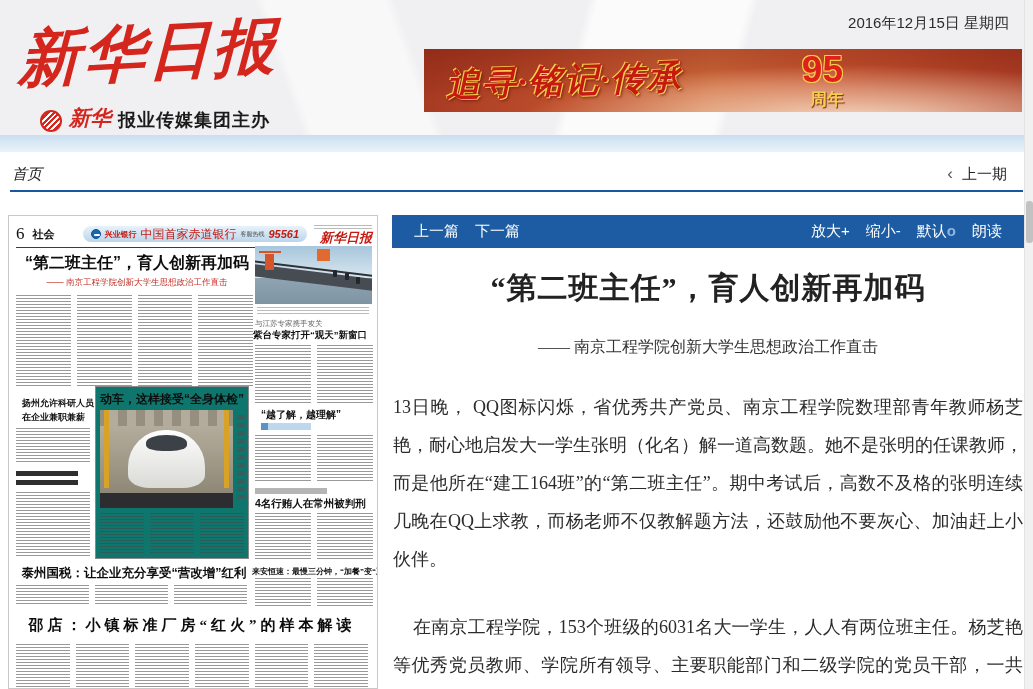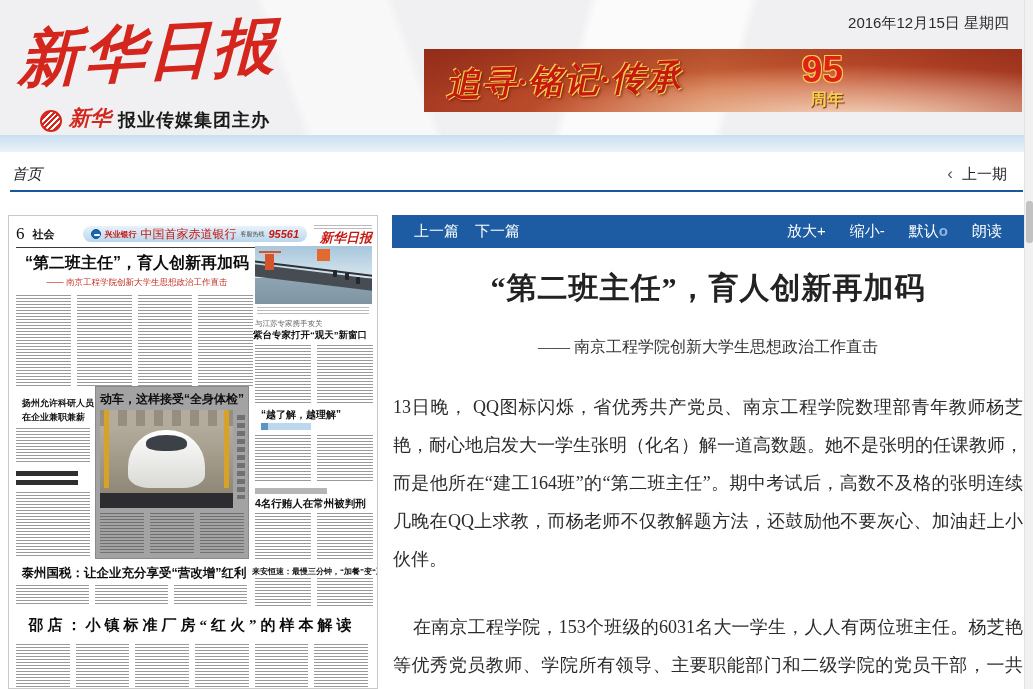--- a/index.html
+++ b/index.html
@@ -65,21 +65,21 @@
   .nav-prev .arr { color:#555; font-size:17px; }
   
   .scrollbar { position:absolute; right:0; top:0; width:9px; height:689px; background:#f1f1f1; border-left:1px solid #e3e3e3; }
   .scroll-thumb { position:absolute; left:1px; top:201px; width:7px; height:42px; background:#c2c2c2; border-radius:3px; }
   
   .toolbar {
     position:absolute; left:392px; top:215px; width:632px; height:33px;
     background:#1d5ca3; color:#fff; display:flex; align-items:center; padding:0 22px; font-size:15px;
   }
   .toolbar .grp-l { display:flex; gap:16px; }
-  .toolbar .grp-r { margin-left:auto; display:flex; gap:24px; align-items:flex-start; }
+  .toolbar .grp-r { margin-left:auto; display:flex; gap:16px; align-items:flex-start; }
   .tool { cursor:pointer; white-space:nowrap; }
   .tool .mark { color:#8ab6e0; font-weight:bold; }
   .article { position:absolute; left:393px; top:252px; width:630px; color:#2b2b2b;
     font-family:"Liberation Serif","DejaVu Serif",serif; }
   .article h1 { text-align:center; font-size:30px; font-weight:bold; color:#222; letter-spacing:1px; margin-top:16px; }
   .article .subtitle { text-align:center; font-size:16px; color:#333; margin-top:28px; }
   .article p { font-size:18px; line-height:38px; text-align:justify; margin-top:30px; }
   .article p.noindent { text-indent:0; }
   .article p.indent { text-indent:20px; }
   
@@ -116,21 +116,21 @@
   .kicker { color:#666; }
   
   .photo1 { left:246px; top:30px; width:117px; height:58px; overflow:hidden; background:linear-gradient(#a8c6dc,#d8e6ee 55%,#8ea4b2 56%,#7e94a3); }
   .p1-pier { position:absolute; left:-8px; top:26px; width:140px; height:12px; background:#474c53; transform:rotate(7deg); }
   .p1-rail { position:absolute; left:-8px; top:22px; width:140px; height:2px; background:#2e3238; transform:rotate(7deg); }
   .p1-crane1 { position:absolute; left:10px; top:8px; width:9px; height:16px; background:#d4552a; }
   .p1-crane1::after { content:""; position:absolute; left:-6px; top:-3px; width:22px; height:2px; background:#d4552a; }
   .p1-crane2 { position:absolute; left:62px; top:3px; width:13px; height:12px; background:#e06a30; }
   .p1-fig { position:absolute; width:4px; height:7px; background:#23262b; border-radius:1px; }
   
-  .np-box { left:86px; top:170px; width:154px; height:173px; border:1px solid #8a8a8a; background:#a3a3a3; }
+  .np-box { left:86px; top:170px; width:154px; height:173px; border:1px solid #8a8a8a; background:#0f766e; }
   .np-box-h { position:absolute; left:0; top:4px; width:100%; text-align:center; font-size:12px; font-weight:bold; color:#0d0d0d; white-space:nowrap; }
   .photo2 { position:absolute; left:4px; top:23px; width:133px; height:98px; overflow:hidden; background:linear-gradient(#bcb5a5,#877f6e); }
   .p2-ceiling { position:absolute; left:0; top:0; width:100%; height:16%; background:repeating-linear-gradient(90deg,#968e7f 0 9px,#b3ab9b 9px 18px); }
   .p2-pillar { position:absolute; top:0; width:5px; height:80%; background:#d8a227; }
   .p2-train { position:absolute; left:21%; top:20%; width:58%; height:60%;
     background:linear-gradient(#fefefe,#d9d9d5); border-radius:48% 48% 28% 28% / 62% 62% 22% 22%; }
   .p2-shield { position:absolute; left:24%; top:10%; width:52%; height:26%; background:#3c4148; border-radius:50% 50% 40% 40%; }
   .p2-floor { position:absolute; left:0; bottom:0; width:100%; height:15%; background:#2c2c31; }
   .p2-caption { position:absolute; right:3px; top:28px; width:8px; height:84px;
     background:repeating-linear-gradient(to bottom, rgba(80,80,80,.6) 0, rgba(80,80,80,.6) 5px, transparent 5px, transparent 8px); }

